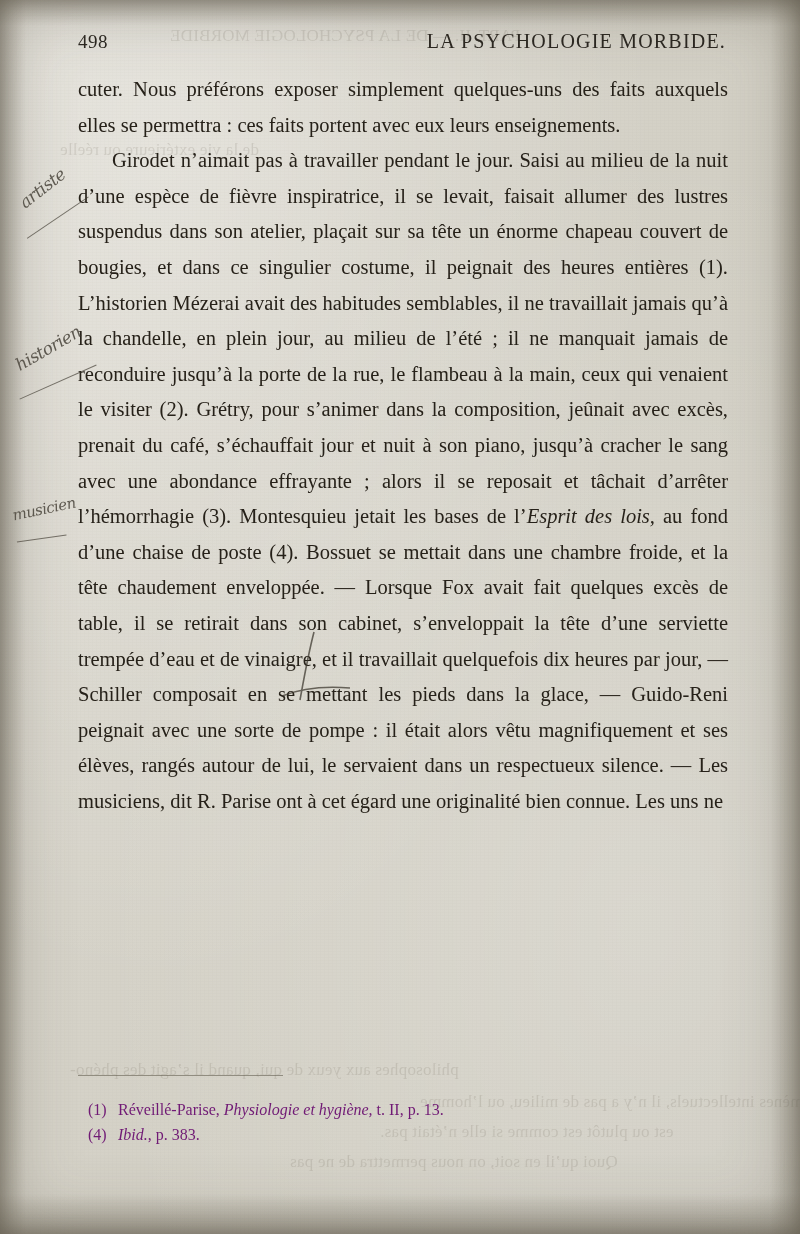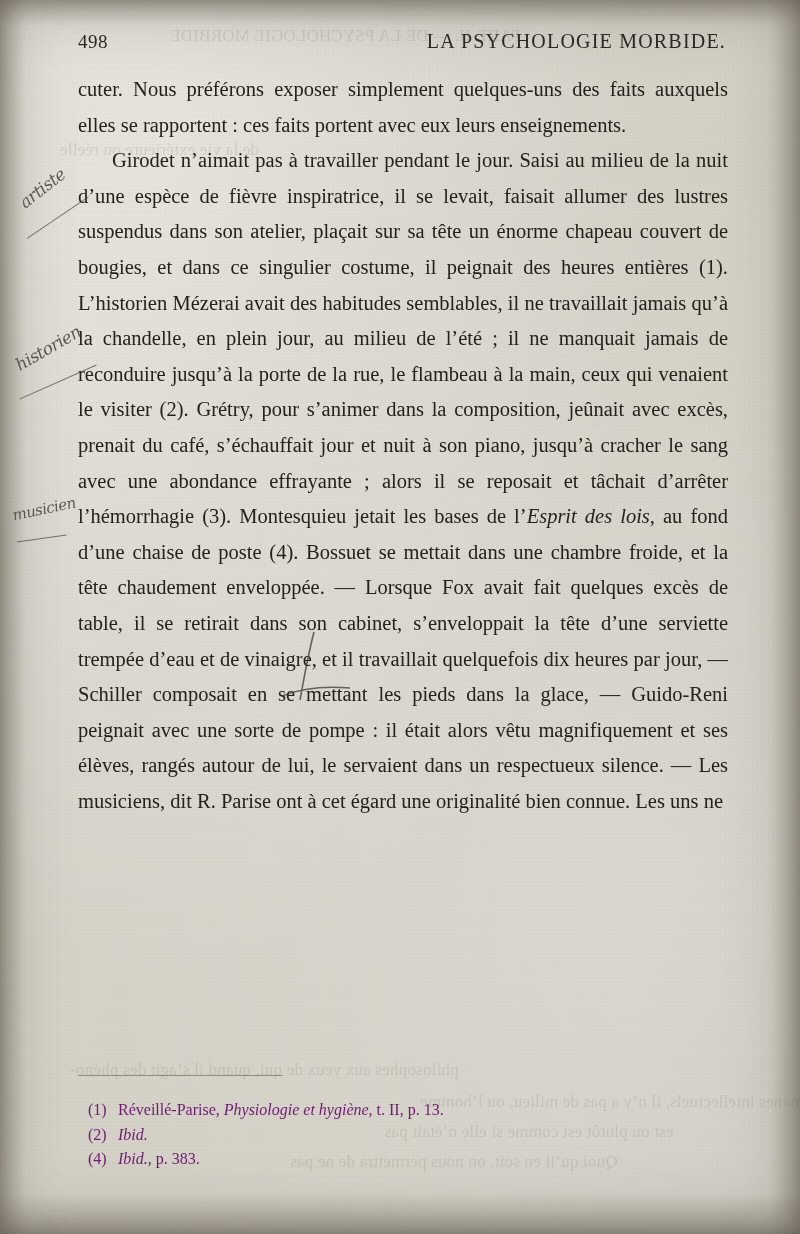--- a/index.html
+++ b/index.html
@@ -211,29 +211,28 @@
 <div class="grain"></div>
 
 <div class="content">
 
   <div class="running-head">
     <span class="folio">498</span>
     <span class="head-title">LA PSYCHOLOGIE MORBIDE.</span>
   </div>
 
   <div class="body-text">
-    <p>cuter. Nous préférons exposer simplement quelques-uns des faits auxquels elles se rapportent : ces faits portent avec eux leurs enseignements.</p>
+    <p>cuter. Nous préférons exposer simplement quelques-uns des faits auxquels elles se permettra : ces faits portent avec eux leurs enseignements.</p>
     <p class="indent"><span>Girodet n’aimait pas à travailler pendant le jour. Saisi au milieu de la nuit d’une espèce de fièvre inspiratrice, il se levait, faisait allumer des lustres suspendus dans son atelier, plaçait sur sa tête un énorme chapeau couvert de bougies, et dans ce singulier costume, il peignait des heures entières (1). L’historien Mézerai avait des habitudes semblables, il ne travaillait jamais qu’à la chandelle, en plein jour, au milieu de l’été ; il ne manquait jamais de reconduire jusqu’à la porte de la rue, le flambeau à la main, ceux qui venaient le visiter (2). Grétry, pour s’animer dans la composition, jeûnait avec excès, prenait du café, s’échauffait jour et nuit à son piano, jusqu’à cracher le sang avec une abondance effrayante ; alors il se reposait et tâchait d’arrêter l’hémorrhagie (3). Montesquieu jetait les bases de l’</span><span class="it">Esprit des lois,</span><span> au fond d’une chaise de poste (4). Bossuet se mettait dans une chambre froide, et la tête chaudement enveloppée. — Lorsque Fox avait fait quelques excès de table, il se retirait dans son cabinet, s’enveloppait la tête d’une serviette trempée d’eau et de vinaigre, et il travaillait quelquefois dix heures par jour, — Schiller composait en se mettant les pieds dans la glace, — Guido-Reni peignait avec une sorte de pompe : il était alors vêtu magnifiquement et ses élèves, rangés autour de lui, le servaient dans un respectueux silence. — Les musiciens, dit R. Parise ont à cet égard une originalité bien connue. Les uns ne</span></p>
   </div>
 
   <div class="rule"></div>
 
   <div class="footnotes">
     <div><span class="fn-num">(1)</span><span>Réveillé-Parise, </span><span class="it">Physiologie et hygiène,</span><span> t. II, p. 13.</span></div>
-    <div><span class="fn-num">(2)</span><span class="it">Ibid.</span></div>
     <div><span class="fn-num">(4)</span><span class="it">Ibid.</span><span>, p. 383.</span></div>
   </div>
 
   <div class="margin-note mn1">artiste</div>
   <div class="mn-underline mu1"></div>
 
   <div class="margin-note mn2">historien</div>
   <div class="mn-underline mu2"></div>
 
   <div class="margin-note mn3">musicien</div>

